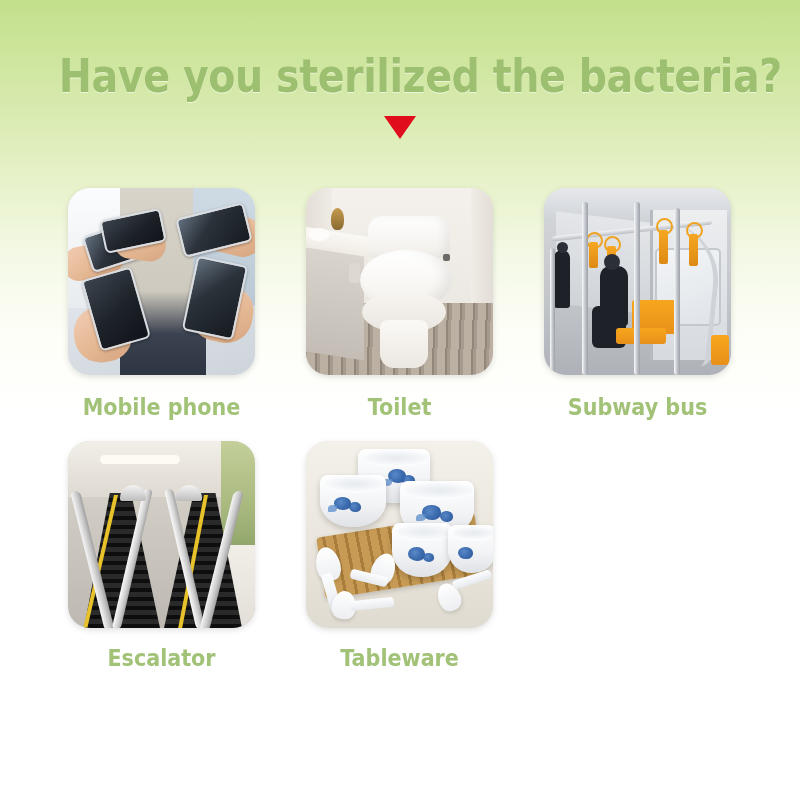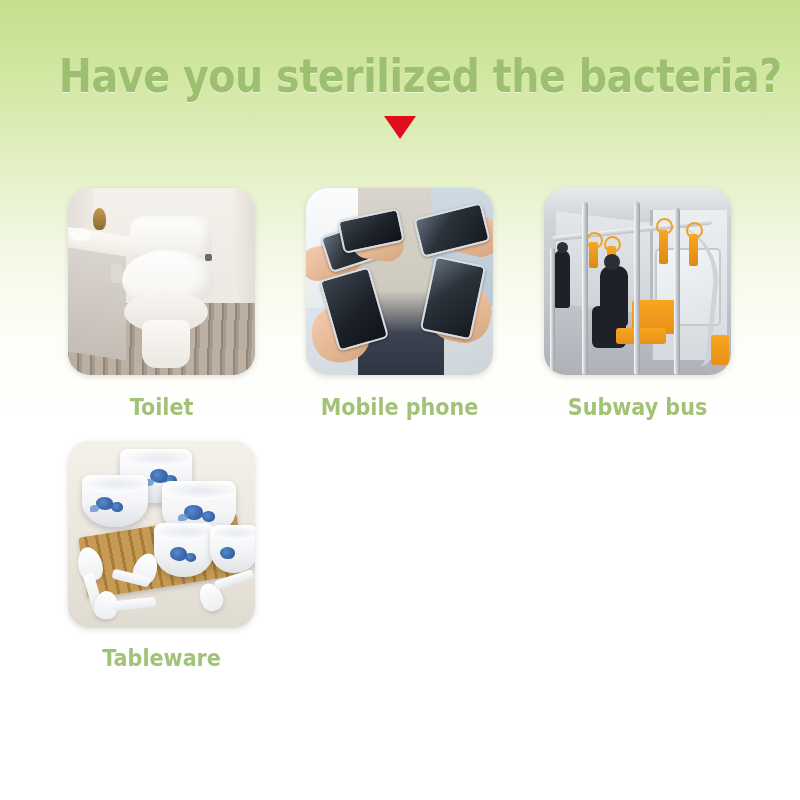--- a/index.html
+++ b/index.html
@@ -448,20 +448,46 @@
 
   <div class="title-wrap">
     <span class="title">Have you sterilized the bacteria?</span>
   </div>
 
   <div class="arrow-wrap">
     <span class="arrow"></span>
   </div>
 
   <div class="grid">
+
+    <div class="cell">
+      <div class="card">
+        <div class="scene s-phone">
+          <div class="shoulderL"></div>
+          <div class="torso"></div>
+          <div class="shoulderR"></div>
+
+          <div class="hand" style="left:-6px; top:56px; width:62px; height:34px; transform:rotate(-12deg);"></div>
+          <div class="ph glare" style="left:18px; top:38px; width:62px; height:34px; transform:rotate(-18deg);"></div>
+
+          <div class="hand" style="left:46px; top:40px; width:52px; height:32px; transform:rotate(8deg);"></div>
+          <div class="ph" style="left:34px; top:26px; width:58px; height:30px; transform:rotate(-12deg);"></div>
+
+          <div class="hand" style="right:-8px; top:26px; width:64px; height:40px; transform:rotate(14deg);"></div>
+          <div class="ph glare" style="right:6px; top:22px; width:66px; height:36px; transform:rotate(-14deg);"></div>
+
+          <div class="hand" style="left:6px; top:118px; width:58px; height:56px; transform:rotate(-8deg);"></div>
+          <div class="ph" style="left:22px; top:84px; width:48px; height:70px; transform:rotate(-16deg);"></div>
+
+          <div class="hand" style="right:2px; top:96px; width:62px; height:58px; transform:rotate(12deg);"></div>
+          <div class="ph glare" style="right:14px; top:72px; width:48px; height:72px; transform:rotate(12deg);"></div>
+        </div>
+      </div>
+      <div class="caption">Mobile phone</div>
+    </div>
 
     <div class="cell">
       <div class="card">
         <div class="scene s-toilet">
           <div class="wallback"></div>
           <div class="wallL"></div>
           <div class="wallR"></div>
           <div class="floor2"></div>
           <div class="counter"></div>
           <div class="cabinet"></div>
@@ -473,46 +499,20 @@
           <div class="seat"></div>
           <div class="base"></div>
           <div class="btn"></div>
         </div>
       </div>
       <div class="caption">Toilet</div>
     </div>
 
     <div class="cell">
       <div class="card">
-        <div class="scene s-phone">
-          <div class="shoulderL"></div>
-          <div class="torso"></div>
-          <div class="shoulderR"></div>
-
-          <div class="hand" style="left:-6px; top:56px; width:62px; height:34px; transform:rotate(-12deg);"></div>
-          <div class="ph glare" style="left:18px; top:38px; width:62px; height:34px; transform:rotate(-18deg);"></div>
-
-          <div class="hand" style="left:46px; top:40px; width:52px; height:32px; transform:rotate(8deg);"></div>
-          <div class="ph" style="left:34px; top:26px; width:58px; height:30px; transform:rotate(-12deg);"></div>
-
-          <div class="hand" style="right:-8px; top:26px; width:64px; height:40px; transform:rotate(14deg);"></div>
-          <div class="ph glare" style="right:6px; top:22px; width:66px; height:36px; transform:rotate(-14deg);"></div>
-
-          <div class="hand" style="left:6px; top:118px; width:58px; height:56px; transform:rotate(-8deg);"></div>
-          <div class="ph" style="left:22px; top:84px; width:48px; height:70px; transform:rotate(-16deg);"></div>
-
-          <div class="hand" style="right:2px; top:96px; width:62px; height:58px; transform:rotate(12deg);"></div>
-          <div class="ph glare" style="right:14px; top:72px; width:48px; height:72px; transform:rotate(12deg);"></div>
-        </div>
-      </div>
-      <div class="caption">Mobile phone</div>
-    </div>
-
-    <div class="cell">
-      <div class="card">
         <div class="scene s-subway">
           <div class="ceiling"></div>
           <div class="wallpanel"></div>
           <div class="doorframe"></div>
           <div class="window"></div>
           <div class="curvebar"></div>
 
           <div class="rail"></div>
           <div class="strapring" style="left:42px; top:44px;"></div>
           <div class="strap" style="left:45px; top:54px;"></div>
@@ -537,20 +537,41 @@
           <div class="pole" style="left:38px;"></div>
           <div class="pole" style="left:90px;"></div>
           <div class="pole" style="left:130px; top:20px; height:167px;"></div>
           <div class="pole" style="left:6px; top:60px; height:127px; width:5px;"></div>
         </div>
       </div>
       <div class="caption">Subway bus</div>
     </div>
 
 
+    <div class="cell row2">
+      <div class="card">
+        <div class="scene s-esc">
+          <div class="ceil"></div>
+          <div class="light"></div>
+          <div class="panelR"></div>
+          <div class="panelR2"></div>
+          <div class="stepsL"></div>
+          <div class="stepsR"></div>
+          <div class="ylineL"></div>
+          <div class="ylineR"></div>
+          <div class="railL"></div>
+          <div class="railM1"></div>
+          <div class="railM2"></div>
+          <div class="railR"></div>
+          <div class="newelL"></div>
+          <div class="newelR"></div>
+        </div>
+      </div>
+      <div class="caption">Escalator</div>
+    </div>
 
     <div class="cell row2">
       <div class="card">
         <div class="scene s-table">
           <div class="mat"></div>
 
           <div class="bowl" style="left:52px; top:8px; width:72px; height:54px;">
             <div class="rim"></div>
             <div class="flower" style="left:30px; top:20px; width:18px; height:14px;"></div>
             <div class="flower" style="left:44px; top:26px; width:13px; height:11px;"></div>

